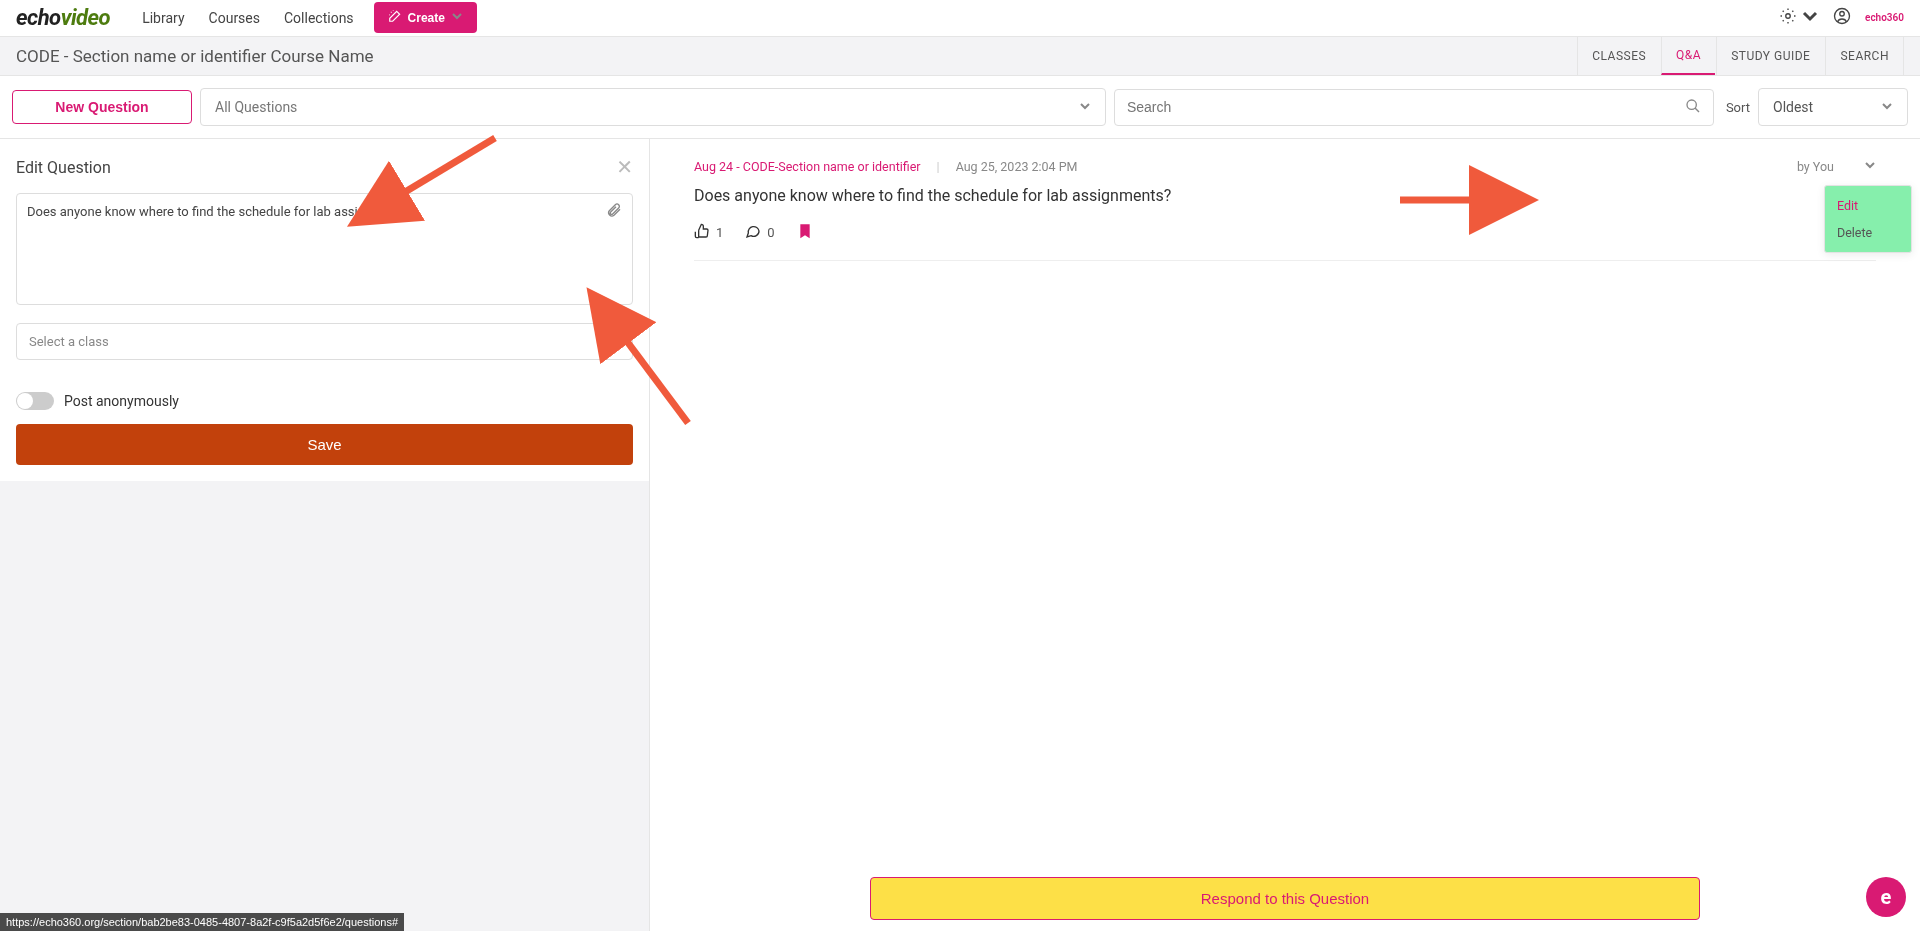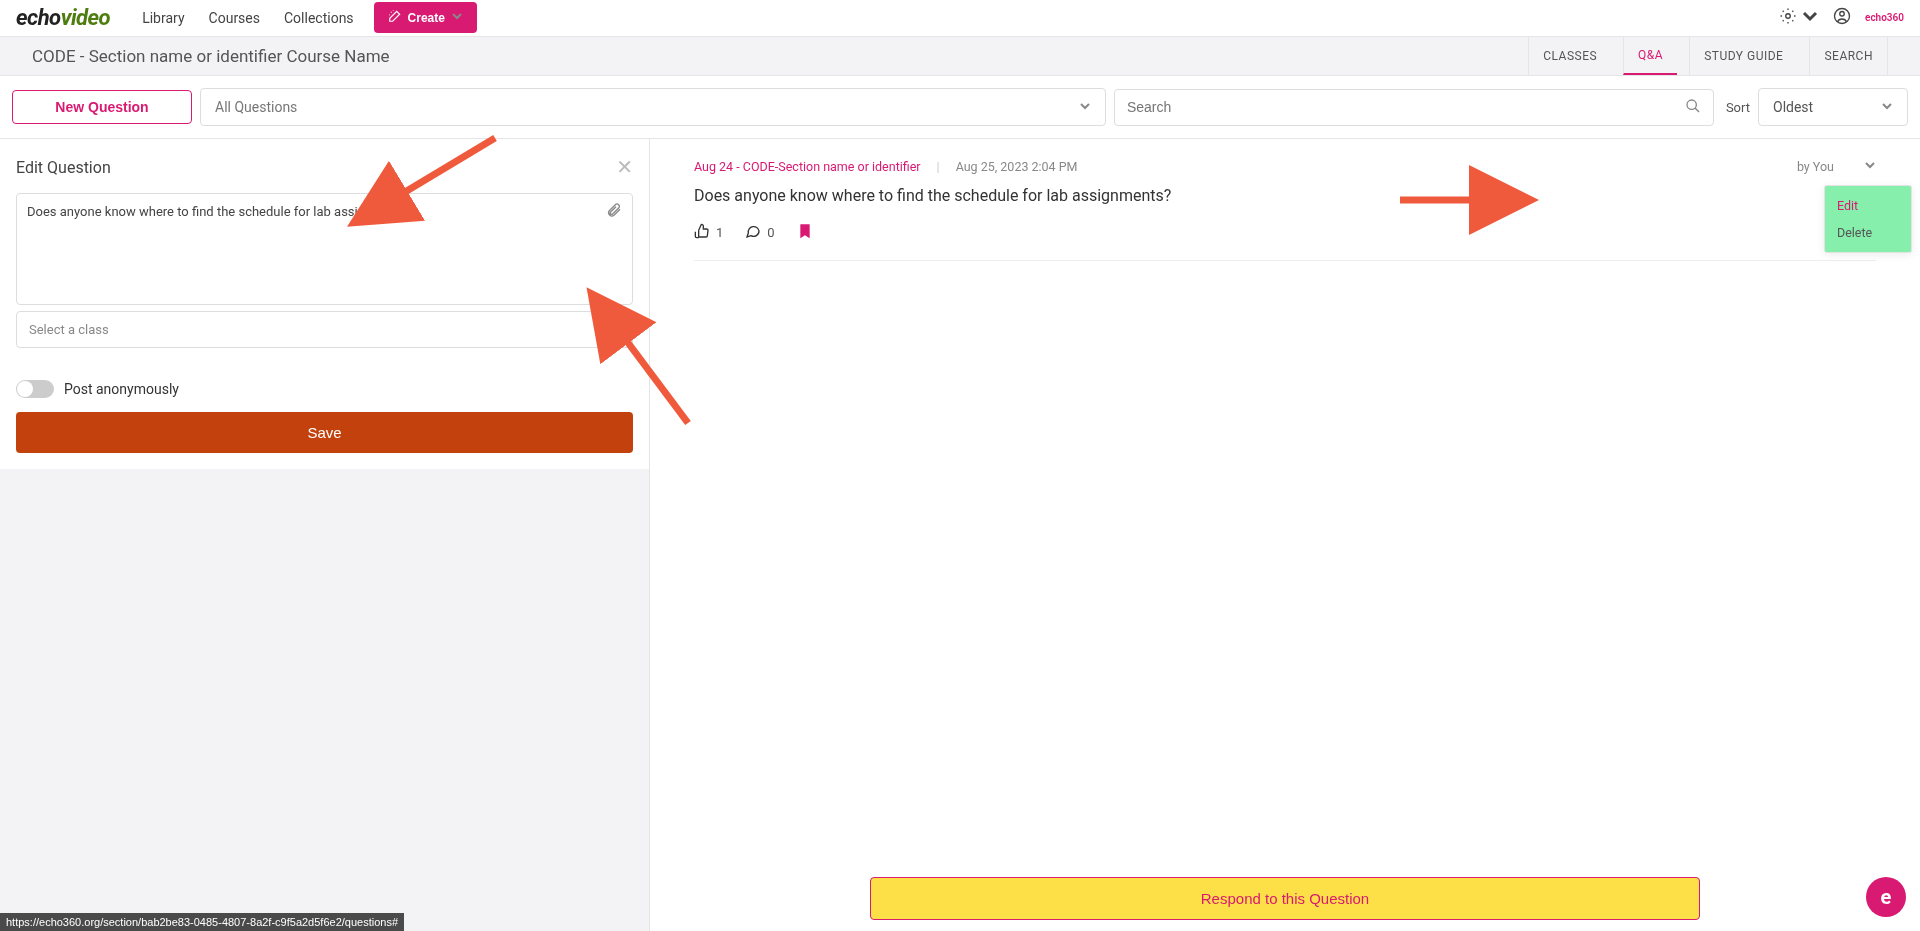--- a/index.html
+++ b/index.html
@@ -12,23 +12,23 @@
 .logo .black { color: #222; }
 .logo .pink { color: #4d7c0f; }
 .nav-links { display: flex; gap: 24px; margin-left: 32px; font-size: 14px; color: #444; }
 .create-btn { margin-left: 20px; background: #d91a73; color: #fff; border: none; border-radius: 4px; padding: 7px 14px; font-weight: 600; font-size: 12px; display: flex; align-items: center; gap: 6px; cursor: pointer; }
 .spacer { flex: 1; }
 .top-icons { display: flex; align-items: center; gap: 14px; color: #444; font-size: 11px; }
 .top-icons svg { width: 18px; height: 18px; }
 .echo-tag { color: #d91a73; font-weight: 600; font-size: 10px; }
 
 
-.secondary-bar { display: flex; align-items: center; padding: 0 32px; height: 40px; background: #f3f3f5; border-top: 1px solid #e5e5e5; border-bottom: 1px solid #e5e5e5; }
+.secondary-bar { display: flex; align-items: center; padding: 0 16px; height: 40px; background: #f3f3f5; border-top: 1px solid #e5e5e5; border-bottom: 1px solid #e5e5e5; }
 .course-title { font-size: 17px; color: #555; }
-.tabs { display: flex; gap: 12px; height: 100%; }
+.tabs { display: flex; gap: 1px; height: 100%; }
 .tab { padding: 0 14px; display: flex; align-items: center; font-size: 12px; color: #555; letter-spacing: 0.5px; border-left: 1px solid #e5e5e5; cursor: pointer; }
 .tab:last-child { border-right: 1px solid #e5e5e5; }
 .tab.active { color: #d91a73; border-bottom: 2px solid #d91a73; }
 
 
 .filter-bar { display: flex; align-items: center; gap: 8px; padding: 12px; border-bottom: 1px solid #e5e5e5; }
 .new-q-btn { border: 1.5px solid #d91a73; color: #d91a73; background: #fff; border-radius: 4px; padding: 8px 20px; font-weight: 600; font-size: 14px; cursor: pointer; width: 180px; }
 .select-box { flex: 1; border: 1px solid #ddd; border-radius: 4px; padding: 10px 14px; color: #777; display: flex; justify-content: space-between; align-items: center; cursor: pointer; background: #fff; }
 .search-box { width: 600px; border: 1px solid #ddd; border-radius: 4px; padding: 8px 12px; display: flex; align-items: center; }
 .search-box input { border: none; outline: none; flex: 1; font-size: 14px; }
@@ -38,21 +38,21 @@
 
 .main { display: flex; height: calc(931px - 36px - 40px - 56px); }
 .left-panel { width: 650px; border-right: 1px solid #e5e5e5; background: #f3f3f5; display: flex; flex-direction: column; }
 .edit-card { background: #fff; padding: 16px; }
 .edit-header { display: flex; justify-content: space-between; align-items: center; margin-bottom: 14px; }
 .edit-title { font-size: 16px; color: #444; }
 .close-x { color: #bbb; font-size: 20px; cursor: pointer; font-weight: 300; }
 .textarea-wrap { position: relative; border: 1px solid #ddd; border-radius: 4px; padding: 10px; height: 112px; }
 .textarea-wrap textarea { border: none; outline: none; width: 95%; height: 100%; resize: none; font-family: inherit; font-size: 13px; color: #444; }
 .attach-icon { position: absolute; top: 8px; right: 10px; color: #888; cursor: pointer; }
-.class-select { margin-top: 6px; border: 1px solid #ddd; border-radius: 4px; padding: 10px 12px; display: flex; justify-content: space-between; align-items: center; color: #888; cursor: pointer; font-size: 13px; }
+.class-select { margin-top: 18px; border: 1px solid #ddd; border-radius: 4px; padding: 10px 12px; display: flex; justify-content: space-between; align-items: center; color: #888; cursor: pointer; font-size: 13px; }
 .toggle-row { display: flex; align-items: center; gap: 10px; margin-top: 32px; }
 .toggle { width: 38px; height: 18px; background: #ccc; border-radius: 10px; position: relative; cursor: pointer; }
 .toggle::after { content: ""; position: absolute; width: 16px; height: 16px; background: #fff; border-radius: 50%; top: 1px; left: 1px; }
 .save-btn { margin-top: 14px; width: 100%; background: #c2410c; color: #fff; border: none; border-radius: 4px; padding: 12px; font-size: 15px; font-weight: 500; cursor: pointer; }
 
 .right-panel { flex: 1; padding: 20px 44px; position: relative; }
 .q-meta { display: flex; align-items: center; gap: 16px; font-size: 12.5px; margin-bottom: 12px; }
 .q-meta .link { color: #d91a73; }
 .q-meta .sep { color: #ccc; }
 .q-meta .date { color: #888; }

